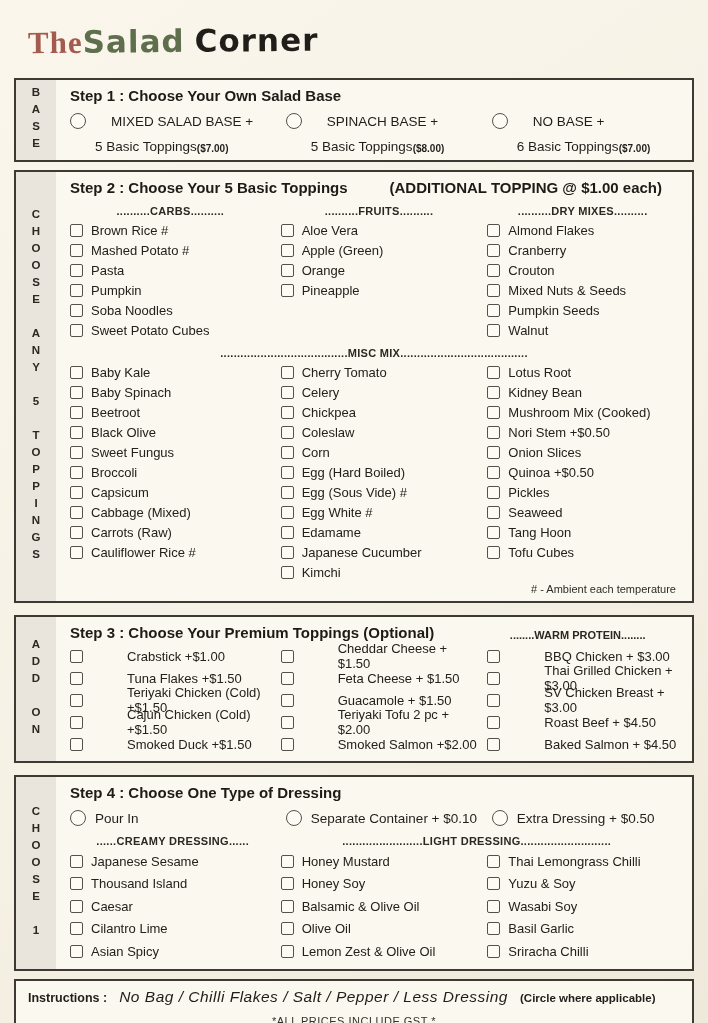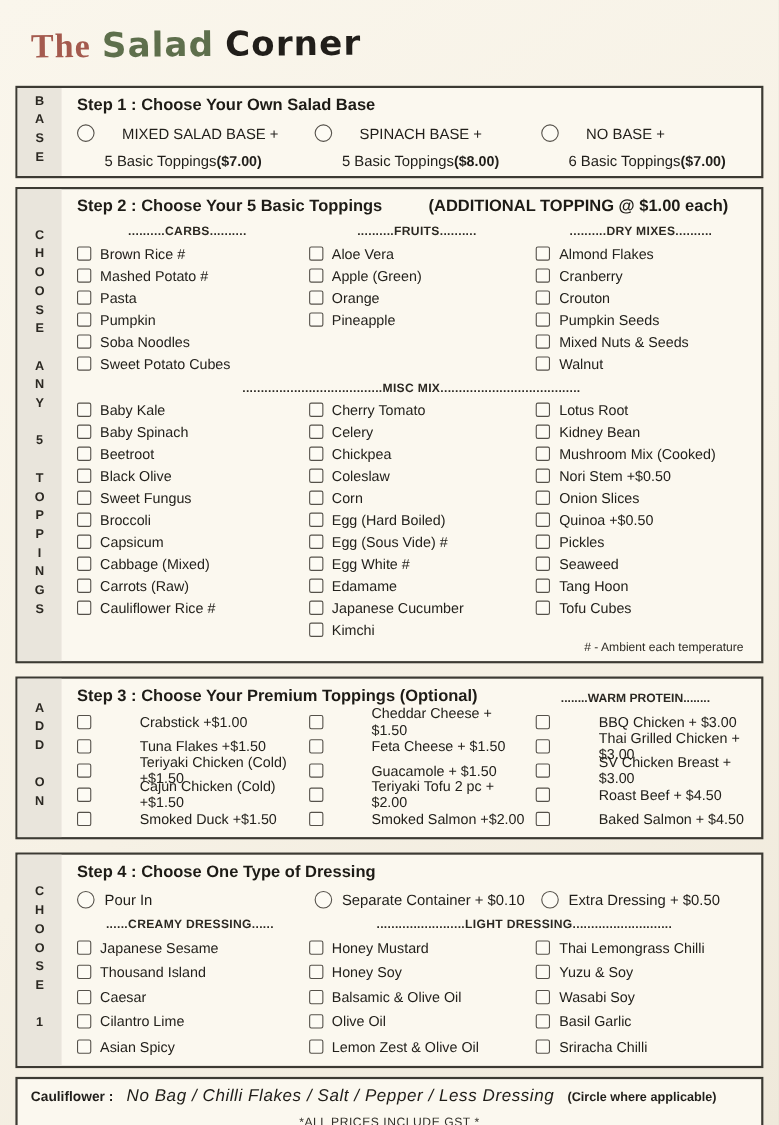--- a/index.html
+++ b/index.html
@@ -14,21 +14,21 @@
     width:708px; height:1023px;
     background:linear-gradient(145deg,#faf6ec 0%, #f6f1e5 55%, #efe9db 100%);
     overflow:hidden;
     padding-top:6px;
   }
 
   
   .header { display:flex; justify-content:space-between; align-items:center; padding:8px 16px 10px 28px; height:72px; }
   .logo { font-family:"DejaVu Sans", sans-serif; font-weight:700; font-size:31px; letter-spacing:1px; transform:rotate(-0.5deg); white-space:nowrap; }
   .logo .w1 { color:#a45a4e;font-family:Liberation Serif, serif; }
-  .logo .w2 { color:#5e6f4c; margin-left:10px; }
+  .logo .w2 { color:#5e6f4c; }
   .logo .w3 { color:#211e1a; margin-left:10px; }
   .header-right { text-align:center; padding-right:2px; }
   .form-title { font-size:19.5px; letter-spacing:0.5px; color:#26231e; font-weight:500; }
   .preorder { font-size:13.5px; color:#3a362f; margin-top:3px; }
   .preorder b { text-decoration:underline; font-size:14.5px; color:#26231e; }
 
   
   .box { display:flex; border:2px solid #3c3a33; background:#fbf8ef; margin:0 14px; }
   .strip { width:40px; flex:none; background:#e9e5dc; display:flex; align-items:center; justify-content:center; }
   .strip-text { writing-mode:vertical-lr; text-orientation:upright; font-weight:700; font-size:11.5px; letter-spacing:5px; color:#2b2822; }
@@ -40,21 +40,21 @@
   .col-head { text-align:center; font-weight:700; font-size:11px; letter-spacing:0.3px; color:#2b2822; height:18px; line-height:18px; }
 
   .check-item { display:flex; align-items:center; gap:8px; height:20px; font-size:13px; color:#23211c; }
   .checkbox { width:13px; height:13px; border:1.5px solid #55514a; border-radius:2px; background:#fdfbf4; flex:none; }
   .radio { width:16px; height:16px; border:1.6px solid #55514a; border-radius:50%; background:#fdfbf4; flex:none; }
 
   
   .base-options { display:grid; grid-template-columns:1.05fr 1fr 0.95fr; column-gap:10px; margin-top:6px; }
   .base-line1 { display:flex; align-items:center; gap:25px; font-size:13.5px; height:22px; }
   .base-line2 { padding-left:25px; font-size:13.5px; height:22px; display:flex; align-items:flex-end; }
-  .base-line2 b { font-size:13px; }
+  .base-line2 b { font-size:10px; }
 
   
   .misc-header { text-align:center; font-weight:700; font-size:11px; letter-spacing:0.3px; height:18px; line-height:18px; color:#2b2822; overflow:hidden; white-space:nowrap; }
   .footnote { text-align:right; font-size:11px; color:#2e2b25; padding-right:2px; margin-top:1px; }
   .spacer6 { height:6px; }
   .spacer4 { height:4px; }
 
   
   .warm-head { width:33%; text-align:center; font-weight:700; font-size:11px; color:#2b2822; flex:none; }
   .step3-grid .check-item { height:22px; font-size:13px;gap:44px; }
@@ -197,25 +197,25 @@
             <div class="check-item">
             <span class="checkbox"></span>
             <span>Cranberry</span>
           </div>
             <div class="check-item">
             <span class="checkbox"></span>
             <span>Crouton</span>
           </div>
             <div class="check-item">
             <span class="checkbox"></span>
+            <span>Mixed Nuts &amp; Seeds</span>
+          </div>
+            <div class="check-item">
+            <span class="checkbox"></span>
             <span>Pumpkin Seeds</span>
-          </div>
-            <div class="check-item">
-            <span class="checkbox"></span>
-            <span>Mixed Nuts &amp; Seeds</span>
           </div>
             <div class="check-item">
             <span class="checkbox"></span>
             <span>Walnut</span>
           </div>
           </div>
       </div>
       <div class="spacer4"></div>
       <div class="misc-header">......................................MISC MIX......................................</div>
       <div class="grid3">
@@ -529,20 +529,20 @@
             <span class="checkbox"></span>
             <span>Sriracha Chilli</span>
           </div>
           </div>
       </div>
     </div>
   </div>
 
   <div class="inst-box">
     <div class="inst-row">
-      <span class="inst-label">Cauliflower :</span>
+      <span class="inst-label">Instructions :</span>
       <span class="inst-options">No Bag  /  Chilli Flakes  /  Salt  /  Pepper  /  Less Dressing</span>
       <span class="inst-note">(Circle where applicable)</span>
     </div>
     <div class="gst-note">*ALL PRICES INCLUDE GST *</div>
   </div>
 
 </div>
 
 </body></html>

